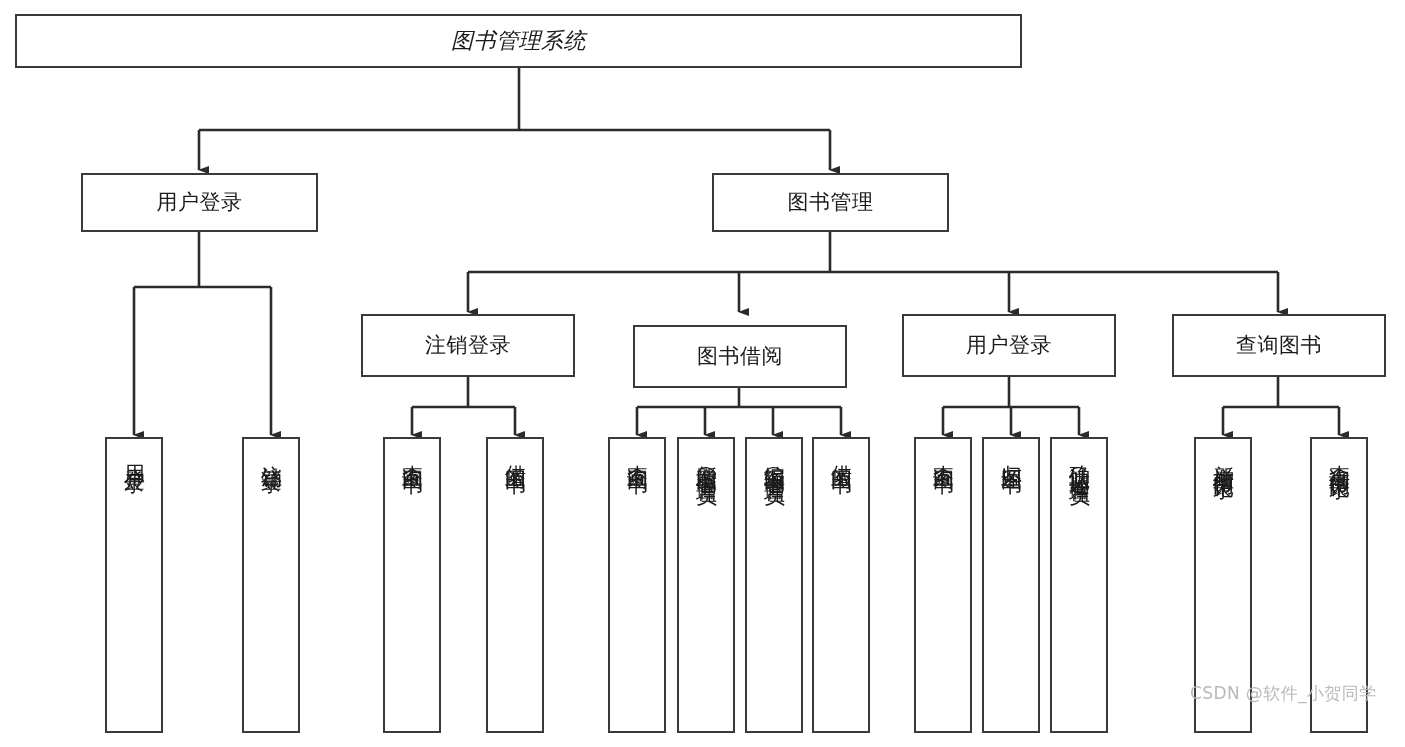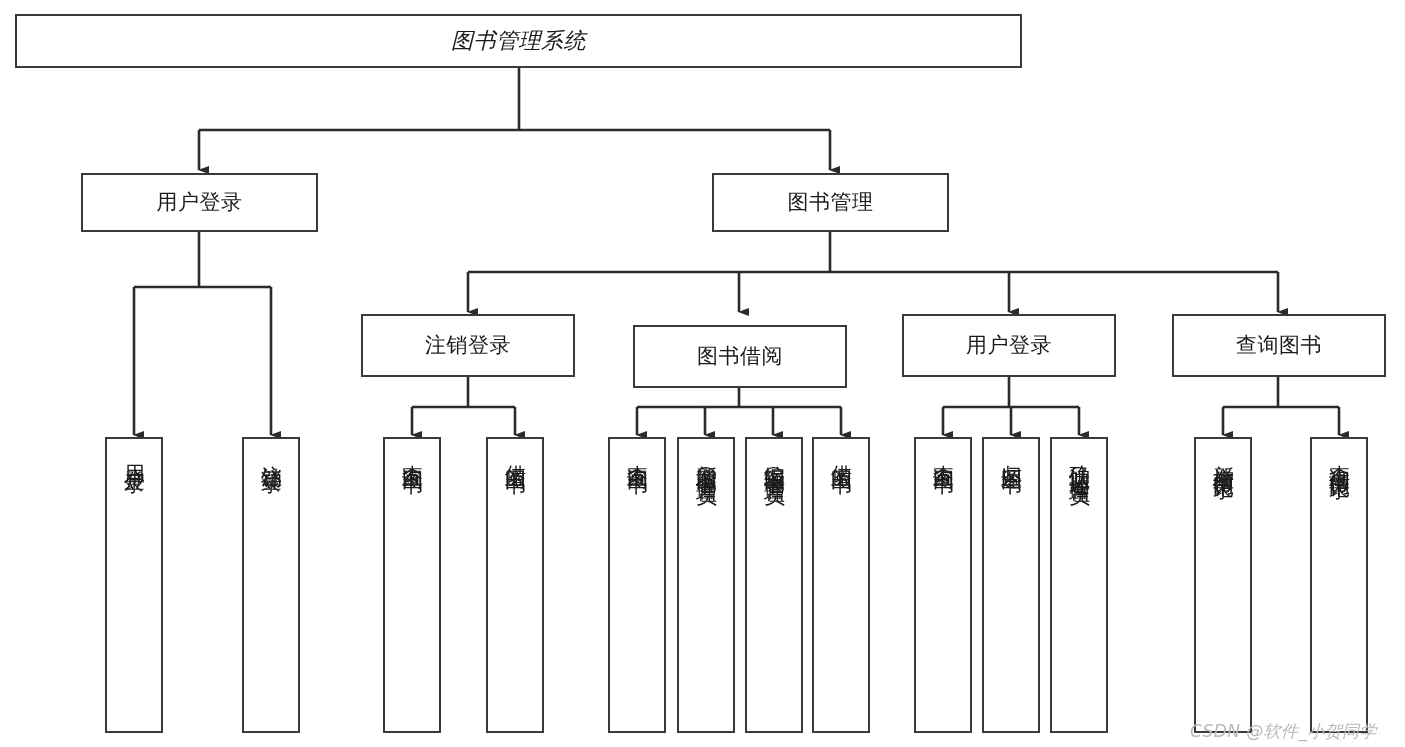--- a/index.html
+++ b/index.html
@@ -204,15 +204,15 @@
   </div>
 
   <div class="node v" style="left:1194px; top:437px; width:58px; height:296px;">
     <span class="lbl">新增借阅记录</span>
   </div>
 
   <div class="node v" style="left:1310px; top:437px; width:58px; height:296px;">
     <span class="lbl">查询借阅记录</span>
   </div>
 
-  <div class="watermark" style="left:1190px; top:720px;font-style:italic;">CSDN @软件_小贺同学</div>
+  <div class="watermark" style="left:1190px; top:682px;">CSDN @软件_小贺同学</div>
 
 </div>
 
 </body></html>

